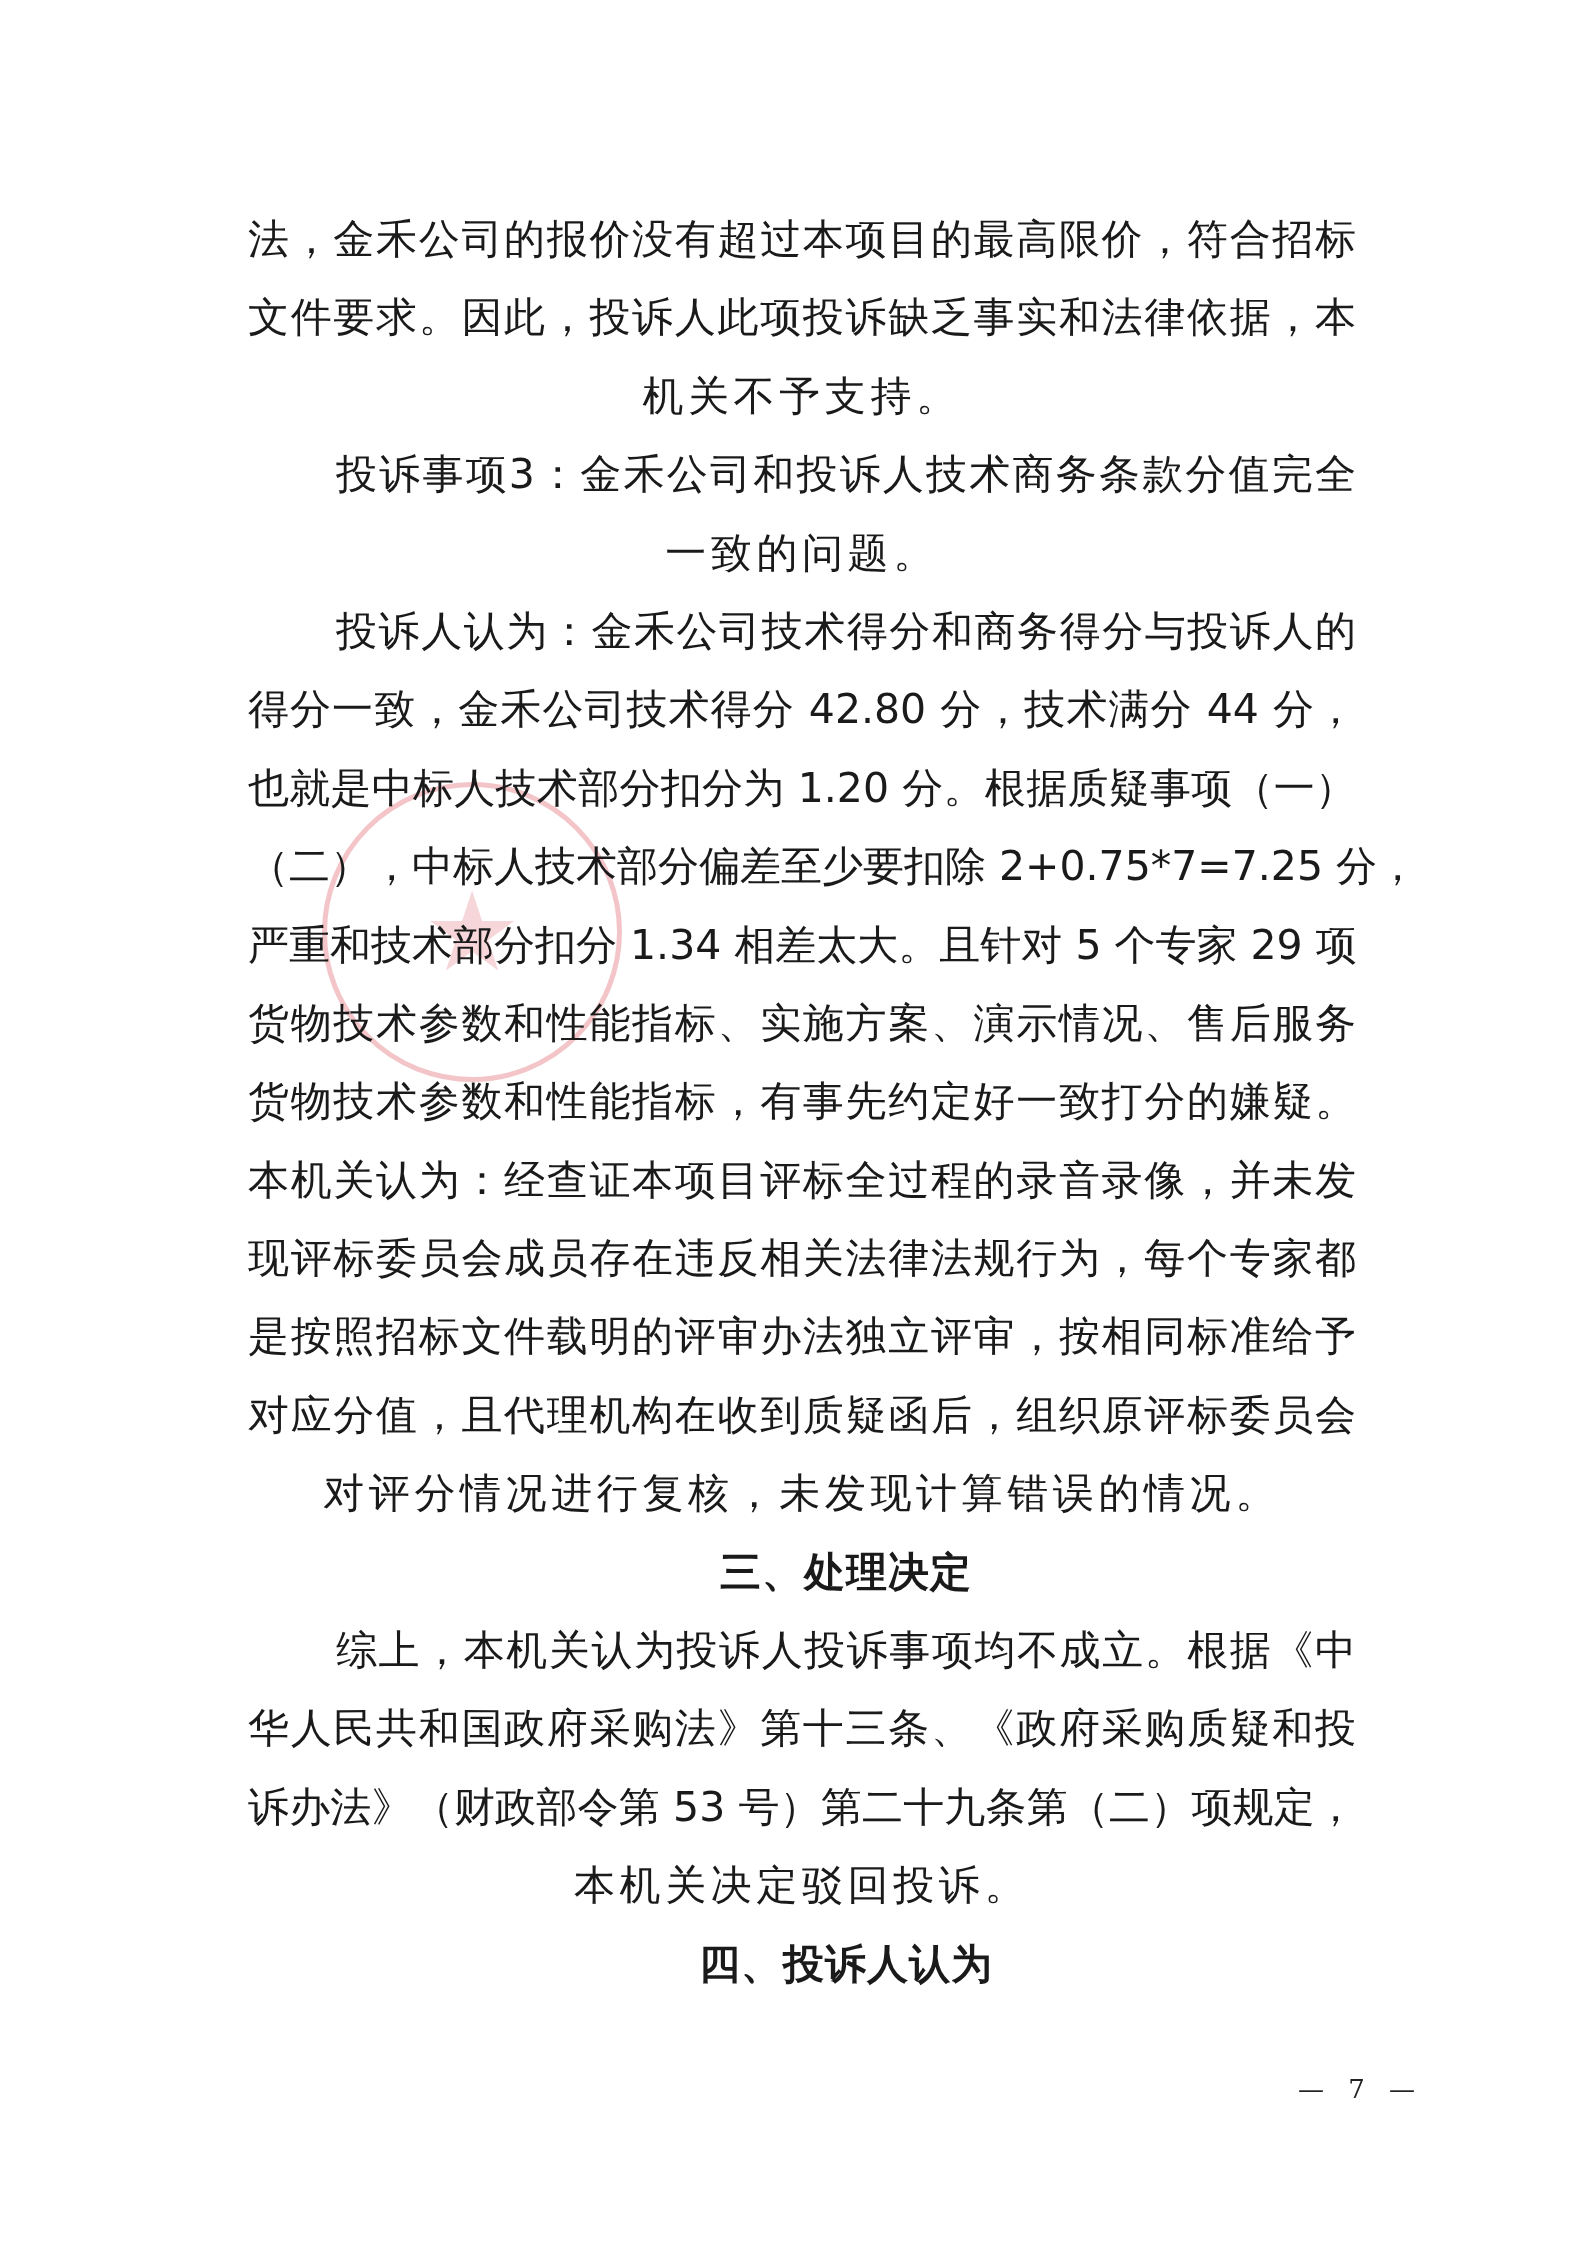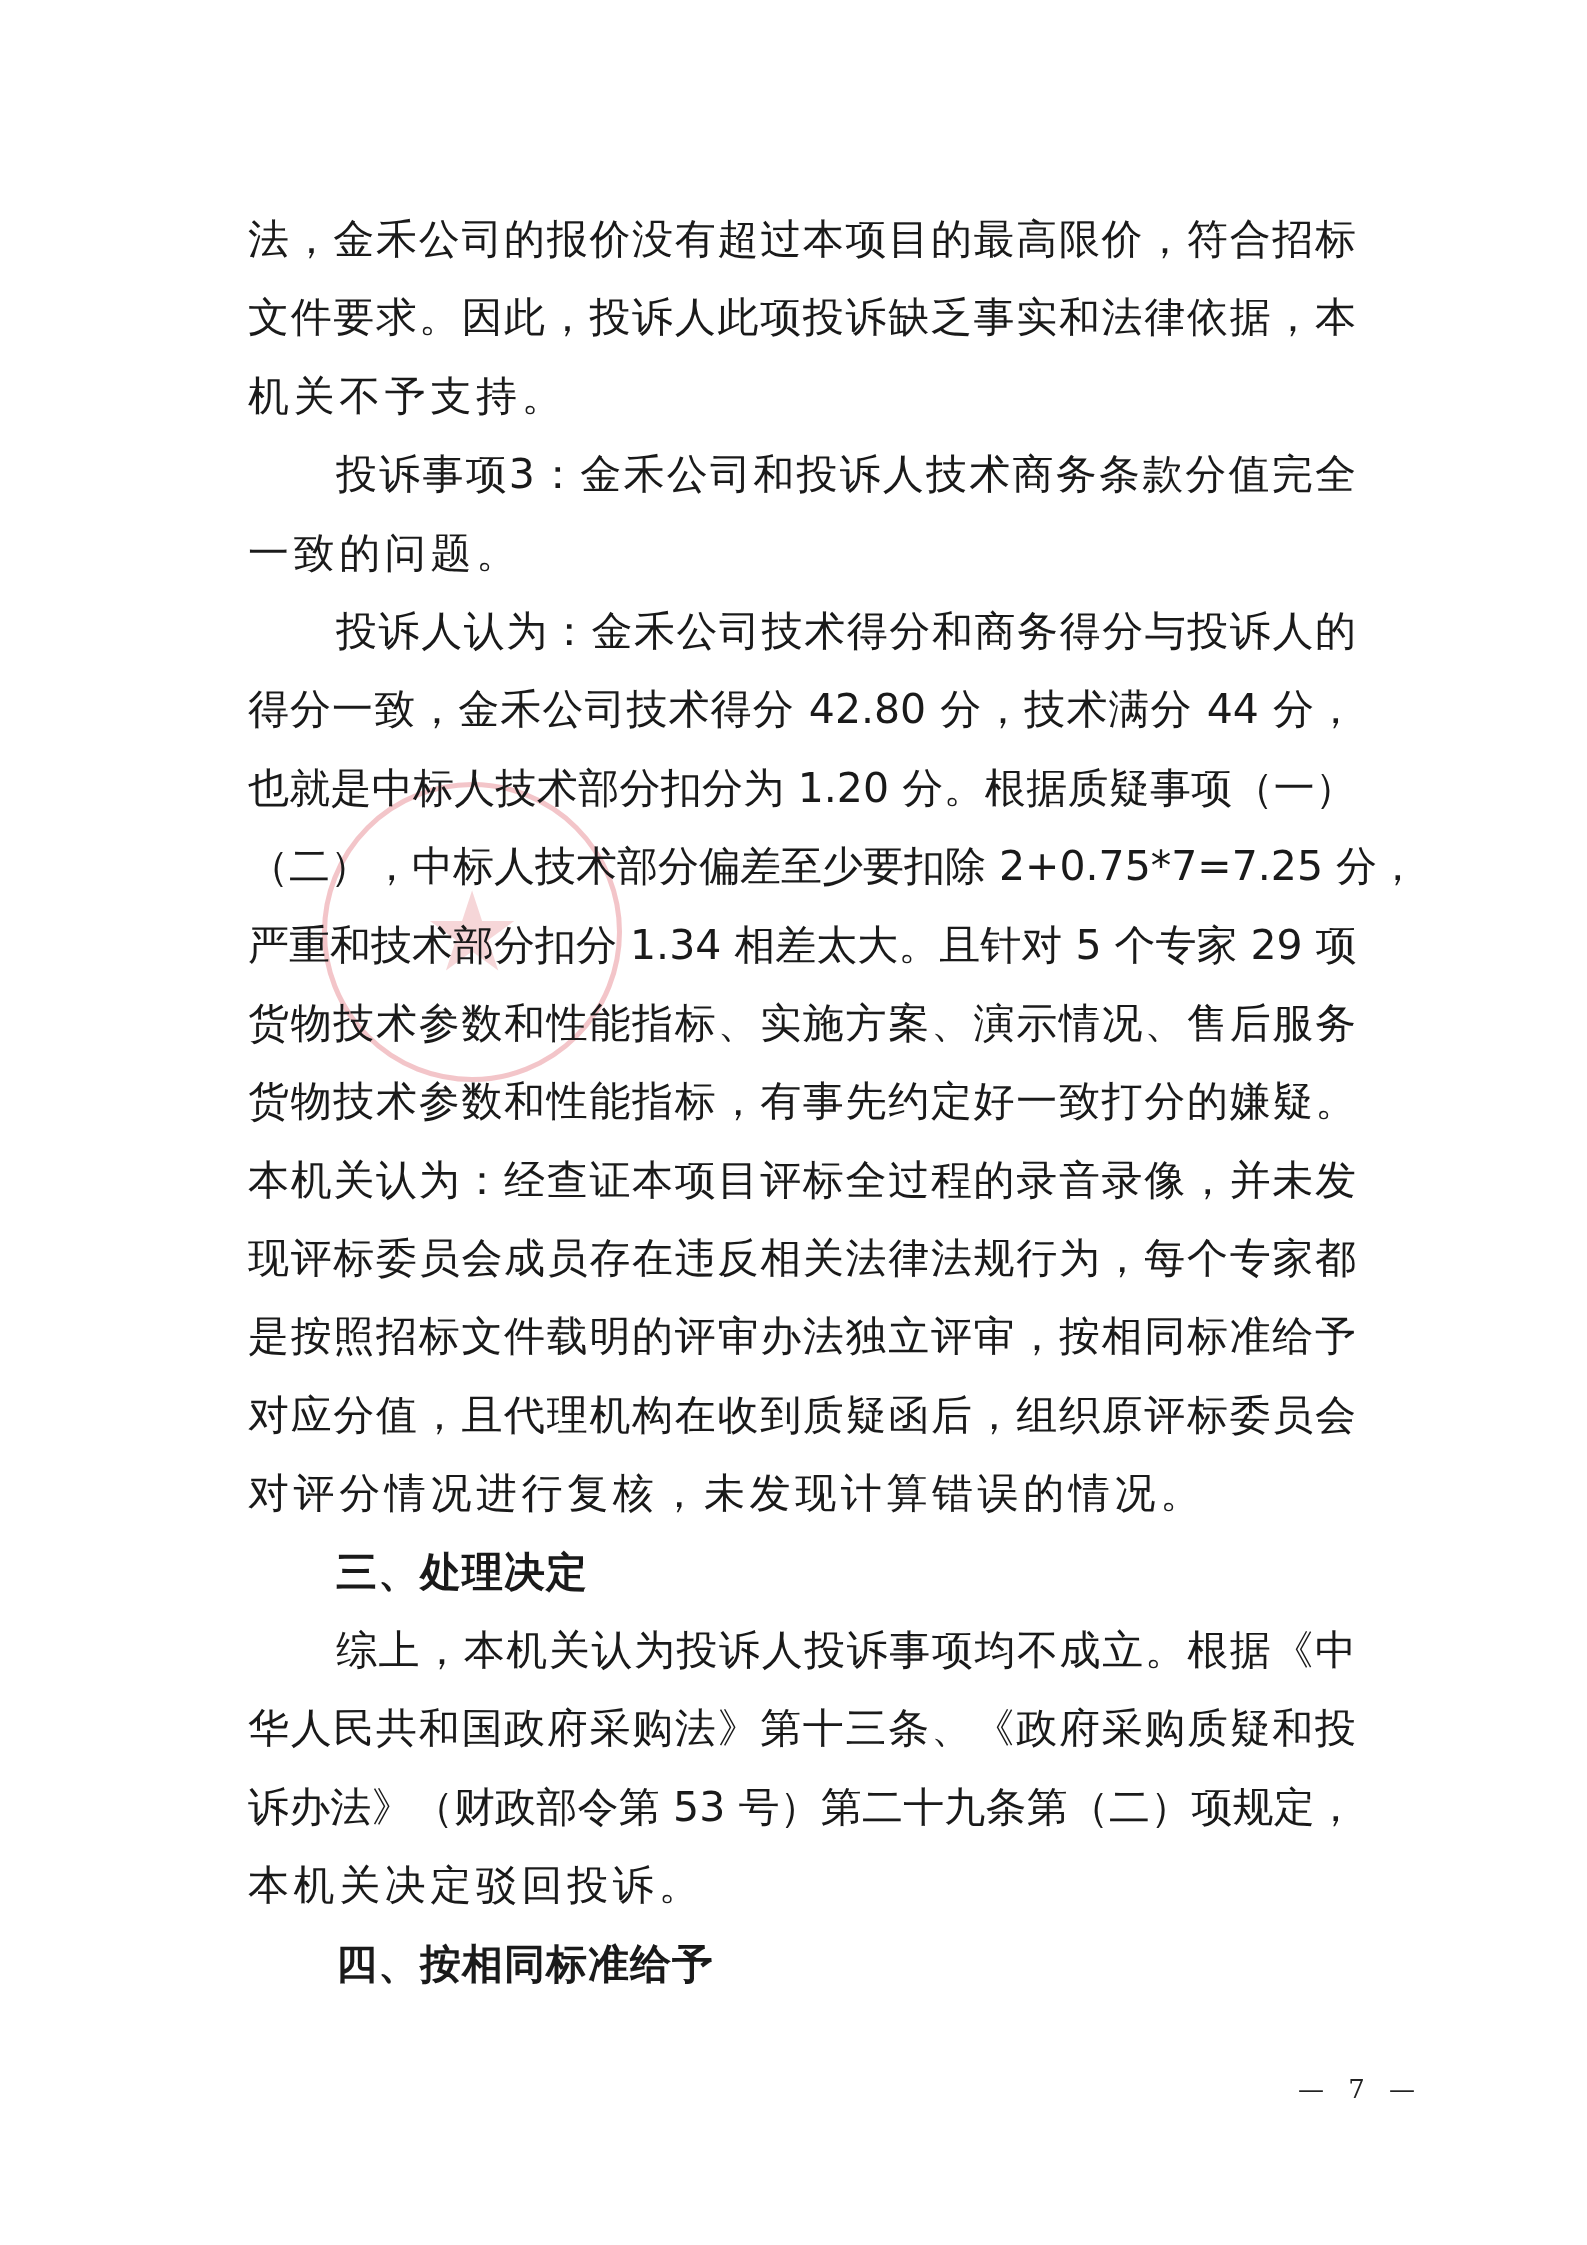--- a/index.html
+++ b/index.html
@@ -27,20 +27,21 @@
       top: 200px;
       width: 1108px;
     }
     .line {
       height: 78.4px;
       line-height: 78.4px;
       font-size: 41px;
       white-space: nowrap;
       letter-spacing: 4.6px;
       font-family: "DejaVu Sans", sans-serif;
+      text-align: center;
     }
     .line.justify {
       text-align-last: justify;
       text-align: justify;
       letter-spacing: 0;
     }
     .line.indent { padding-left: 88px; }
     .line.heading {
       font-weight: bold;
       letter-spacing: 1px;
@@ -99,17 +100,17 @@
     <div class="line justify">本机关认为：经查证本项目评标全过程的录音录像，并未发</div>
     <div class="line justify">现评标委员会成员存在违反相关法律法规行为，每个专家都</div>
     <div class="line justify">是按照招标文件载明的评审办法独立评审，按相同标准给予</div>
     <div class="line justify">对应分值，且代理机构在收到质疑函后，组织原评标委员会</div>
     <div class="line">对评分情况进行复核，未发现计算错误的情况。</div>
     <div class="line heading indent">三、处理决定</div>
     <div class="line justify indent">综上，本机关认为投诉人投诉事项均不成立。根据《中</div>
     <div class="line justify">华人民共和国政府采购法》第十三条、《政府采购质疑和投</div>
     <div class="line justify">诉办法》（财政部令第 53 号）第二十九条第（二）项规定，</div>
     <div class="line">本机关决定驳回投诉。</div>
-    <div class="line heading indent">四、按相同标准给予</div>
+    <div class="line heading indent">四、投诉人认为</div>
   </div>
 
   <div class="page-number">— 7 —</div>
 </div>
 
 </body></html>

